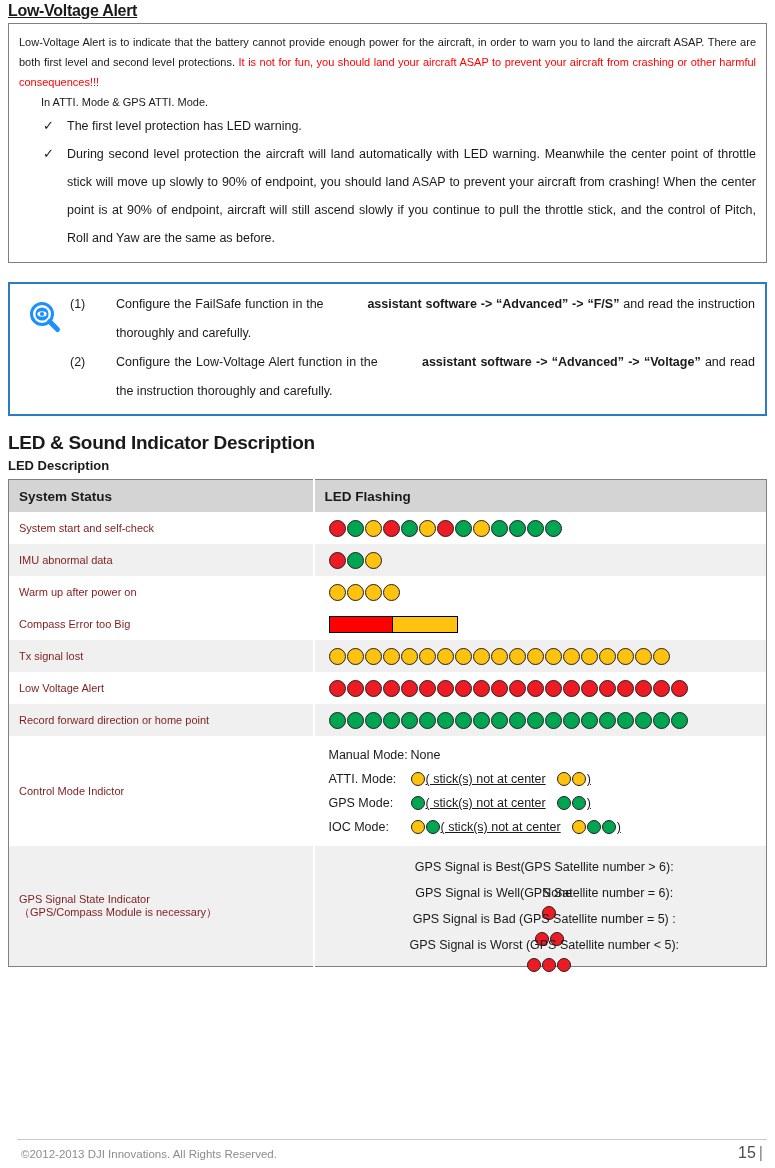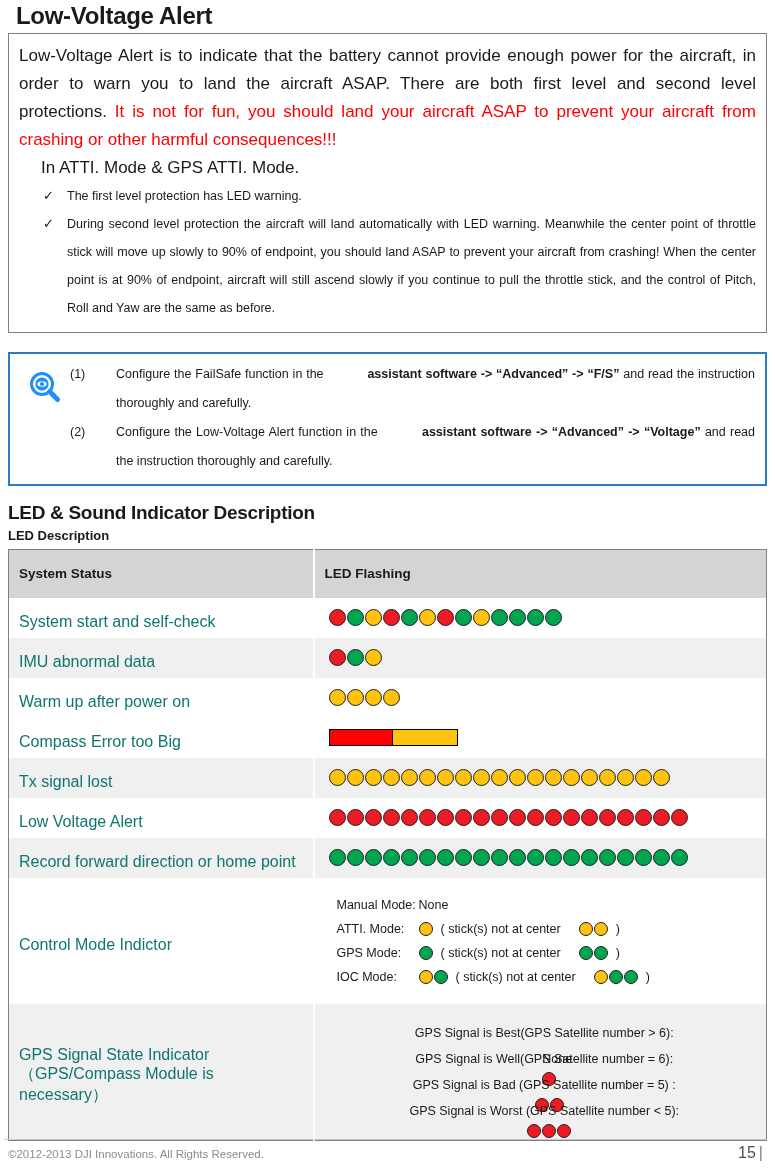--- a/index.html
+++ b/index.html
@@ -18,25 +18,26 @@
   .page {
     position: relative;
     width: 775px;
     height: 1168px;
     box-sizing: border-box;
     padding: 0 8px;
   }
 
   
   h1.sec-title {
-    font-size: 24px;
+    font-size: 16px;
     font-weight: bold;
-    margin: 2px 0 3px 8px;
+    margin: 2px 0 3px 0;
     letter-spacing: -0.3px;
     line-height: 1.15;
+    text-decoration: underline;
   }
   h2.sub-title {
     font-size: 19px;
     font-weight: bold;
     margin: 16px 0 4px 0;
     letter-spacing: -0.3px;
   }
   h3.sub-sub-title {
     font-size: 13px;
     font-weight: bold;
@@ -44,22 +45,22 @@
   }
 
   
   .alert-box {
     border: 1px solid #7f7f7f;
     box-sizing: border-box;
     padding: 8px 10px 10px 10px;
   }
   .alert-box p {
     margin: 0;
-    font-size: 17px;
-    line-height: 28px;
+    font-size: 11px;
+    line-height: 20px;
     text-align: justify;
     text-justify: inter-word;
   }
   .red-text { color: #FF0000; }
   .indent-line {
     margin: 0;
     font-size: 12.5px;
     line-height: 28px;
     padding-left: 22px;
   }
@@ -121,38 +122,38 @@
   table.led-table {
     border-collapse: collapse;
     width: 100%;
     table-layout: fixed;
     border: 1px solid #808080;
   }
   table.led-table col.c1 { width: 305px; }
   table.led-table th, table.led-table td {
     border: none;
     vertical-align: middle;
-    padding: 8px;
+    padding: 0;
   }
   table.led-table thead th {
     background: #d4d4d4;
     font-size: 13.5px;
     font-weight: bold;
     height: 32px;
     text-align: left;
     padding-left: 10px;
   }
   table.led-table thead th.divcol {
     border-left: 2px solid #ffffff;
   }
   table.led-table tbody td.label {
-    font-size: 16px;
-    padding: 8px 6px 0 10px;
+    font-size: 11px;
+    padding: 0 6px 0 10px;
     height: 32px;
-    color: #0f766e;
+    color: #7f1d1d;
     border-right: 2px solid #ffffff;
   }
   table.led-table tbody td.leds {
     padding: 0 4px 0 14px;
     height: 32px;
   }
   table.led-table tbody tr.alt td { background: #f0f0f0; }
   table.led-table tbody tr td { background: #ffffff; }
   table.led-table tbody tr.alt td.label,
   table.led-table tbody tr.alt td.leds { background: #f0f0f0; }
@@ -193,21 +194,21 @@
     font-size: 12.5px;
     line-height: 24px;
   }
   .mode-line {
     display: flex;
     height: 24px;
     white-space: nowrap;
   }
   .mode-name { display: inline-block; min-width: 82px; }
   .mode-dots { display: inline-flex; align-items: center; gap: 1px; }
-  .mode-paren { margin: 0 8px; }
+  .mode-paren { margin: 0 1px; text-decoration: underline; }
   .mode-gap { display: inline-block; width: 10px; }
 
   
   .gps-block {
     padding: 8px 6px 8px 14px;
     font-size: 12.5px;
     line-height: 26px;
   }
   .gps-line {
     display: flex;
@@ -221,21 +222,21 @@
     display: inline-flex;
     align-items: center;
     gap: 1px;
     margin-left: 10px;
   }
   .gps-none { margin-left: 26px; }
 
   
   .footer {
     position: absolute;
-    left: 4px;
+    left: 17px;
     right: 8px;
     bottom: 8px;
   }
   .footer-rule {
     border-top: 1px solid #c8c8c8;
     margin-bottom: 4px;
   }
   .footer-inner {
     display: flex;
     align-items: baseline;

